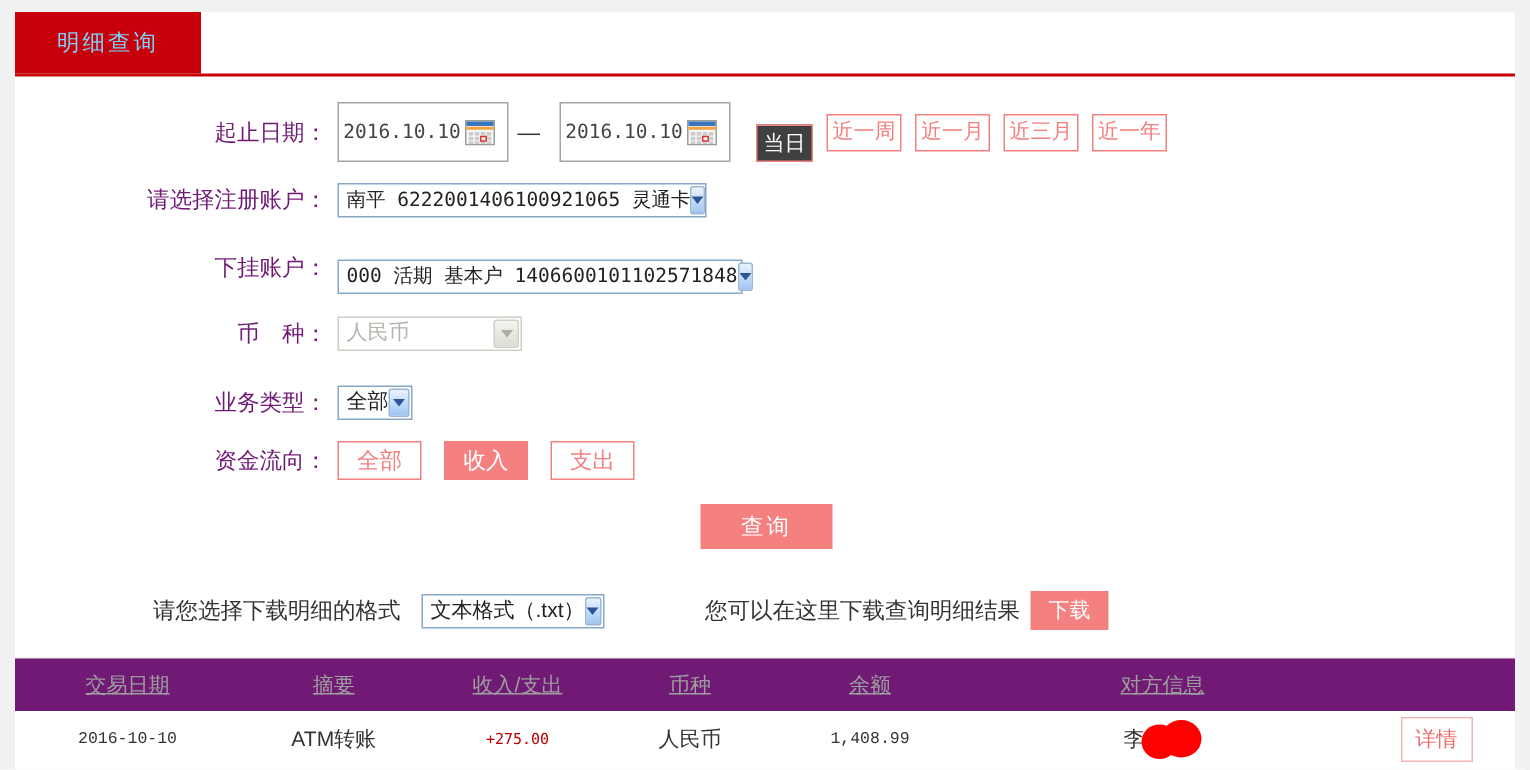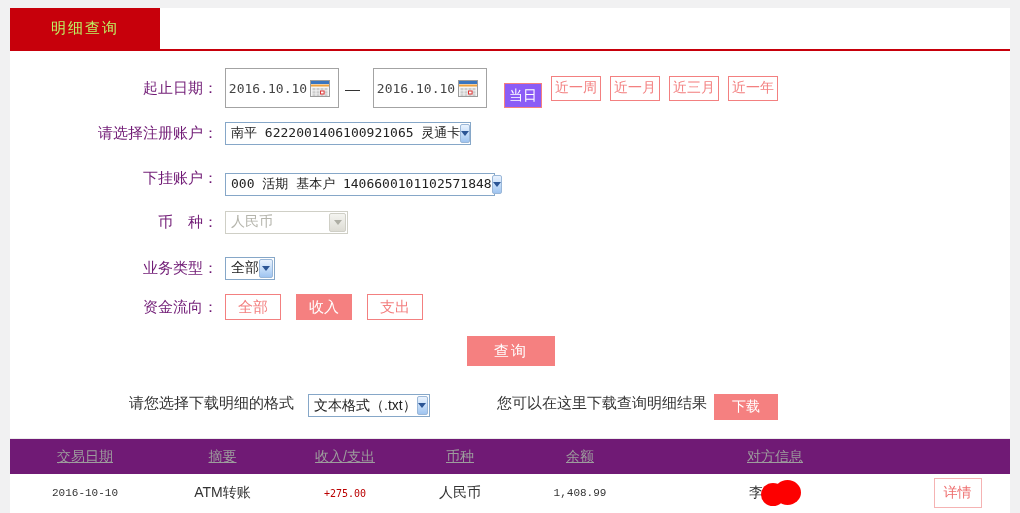--- a/index.html
+++ b/index.html
@@ -10,22 +10,22 @@
     color:#333;
     position:relative;
   }
   .panel {
     position:absolute; left:10px; top:8px; width:1000px; height:505px;
     background:#fff;
   }
   
   .tabbar { position:relative; height:43px; }
   .tab {
-    position:absolute; left:0; top:0; width:150px; height:41px;
-    background:#c7000b; color:#bef264; font-size:15px;
+    position:absolute; left:0; top:0; width:124px; height:41px;
+    background:#c7000b; color:#7dd3fc; font-size:15px;
     display:flex; align-items:center; justify-content:center;
     letter-spacing:2px; cursor:pointer;
   }
   .redline { position:absolute; left:0; top:41px; width:100%; height:2px; background:#c7000b; }
 
   
   .form { padding-top:24px; }
   .row { display:flex; align-items:center; }
   .row .lbl {
     width:208px; text-align:right; font-size:15px; color:#701a75; flex:0 0 208px;
@@ -47,21 +47,21 @@
   }
   .cal { width:20px; height:17px; margin-right:3px; cursor:pointer; flex:0 0 20px; }
   .dash { margin:0 6px; font-size:15px; color:#333; }
 
   .qbtn {
     height:25px; padding:0 3px; margin-left:9px; font-size:14px;
     background:#fff; border:1px solid #f38080; color:#f38080; cursor:pointer;
     font-family:inherit;
   }
   .qbtn.first { margin-left:17px; }
-  .qbtn.active { background:#8b5cf6; border-color:#f58080; color:#fff; padding:0 4px;margin-top:15px; }
+  .qbtn.active { background:#404040; border-color:#f58080; color:#fff; padding:0 4px;margin-top:15px; }
 
   
   .xpsel {
     height:23px; border:1px solid #86a7c8; background:#fff;
     display:inline-flex; align-items:center; font-size:14px;
     padding-left:5px; margin-left:7px; cursor:pointer; color:#222;
   }
   .xpsel .txt { white-space:nowrap; font-family:"DejaVu Sans Mono",monospace; font-size:13px; }
   .xpsel .txt.cjk { font-family:"Liberation Sans",sans-serif; font-size:14px; }
   .xpsel .arrow {
@@ -86,24 +86,24 @@
   }
   .flowbtn:first-of-type { margin-left:7px; }
   .flowbtn.active { background:#f58080; border-color:#f58080; color:#fff; }
 
   .query-btn {
     display:block; margin-left:457px; width:88px; height:30px; margin-bottom:28px;
     background:#f58080; color:#fff; border:none; font-size:15px; cursor:pointer;
     letter-spacing:2px; font-family:inherit;
   }
 
-  .dl-row { display:flex; height:26px; margin-bottom:18px; padding-left:119px; font-size:15px; }
+  .dl-row { display:flex; align-items:center; height:26px; margin-bottom:18px; padding-left:92px; font-size:15px; }
   .dl-hint { margin-left:67px; color:#333; }
   .dl-btn {
-    margin-left:7px; width:64px; height:26px; background:#f58080; color:#fff;
+    margin-left:7px; width:52px; height:26px; background:#f58080; color:#fff;
     border:none; font-size:14px; cursor:pointer; font-family:inherit;
   }
 
   
   .thead {
     height:36px; background:#701a75; display:flex; align-items:center;
     color:#9d9d9d; font-size:14px; border-top:1px solid #ececec;text-decoration:underline;
   }
   .trow { height:38px; background:#fff; display:flex; align-items:center; font-size:14px; color:#333; }
   .c { text-align:center; }

